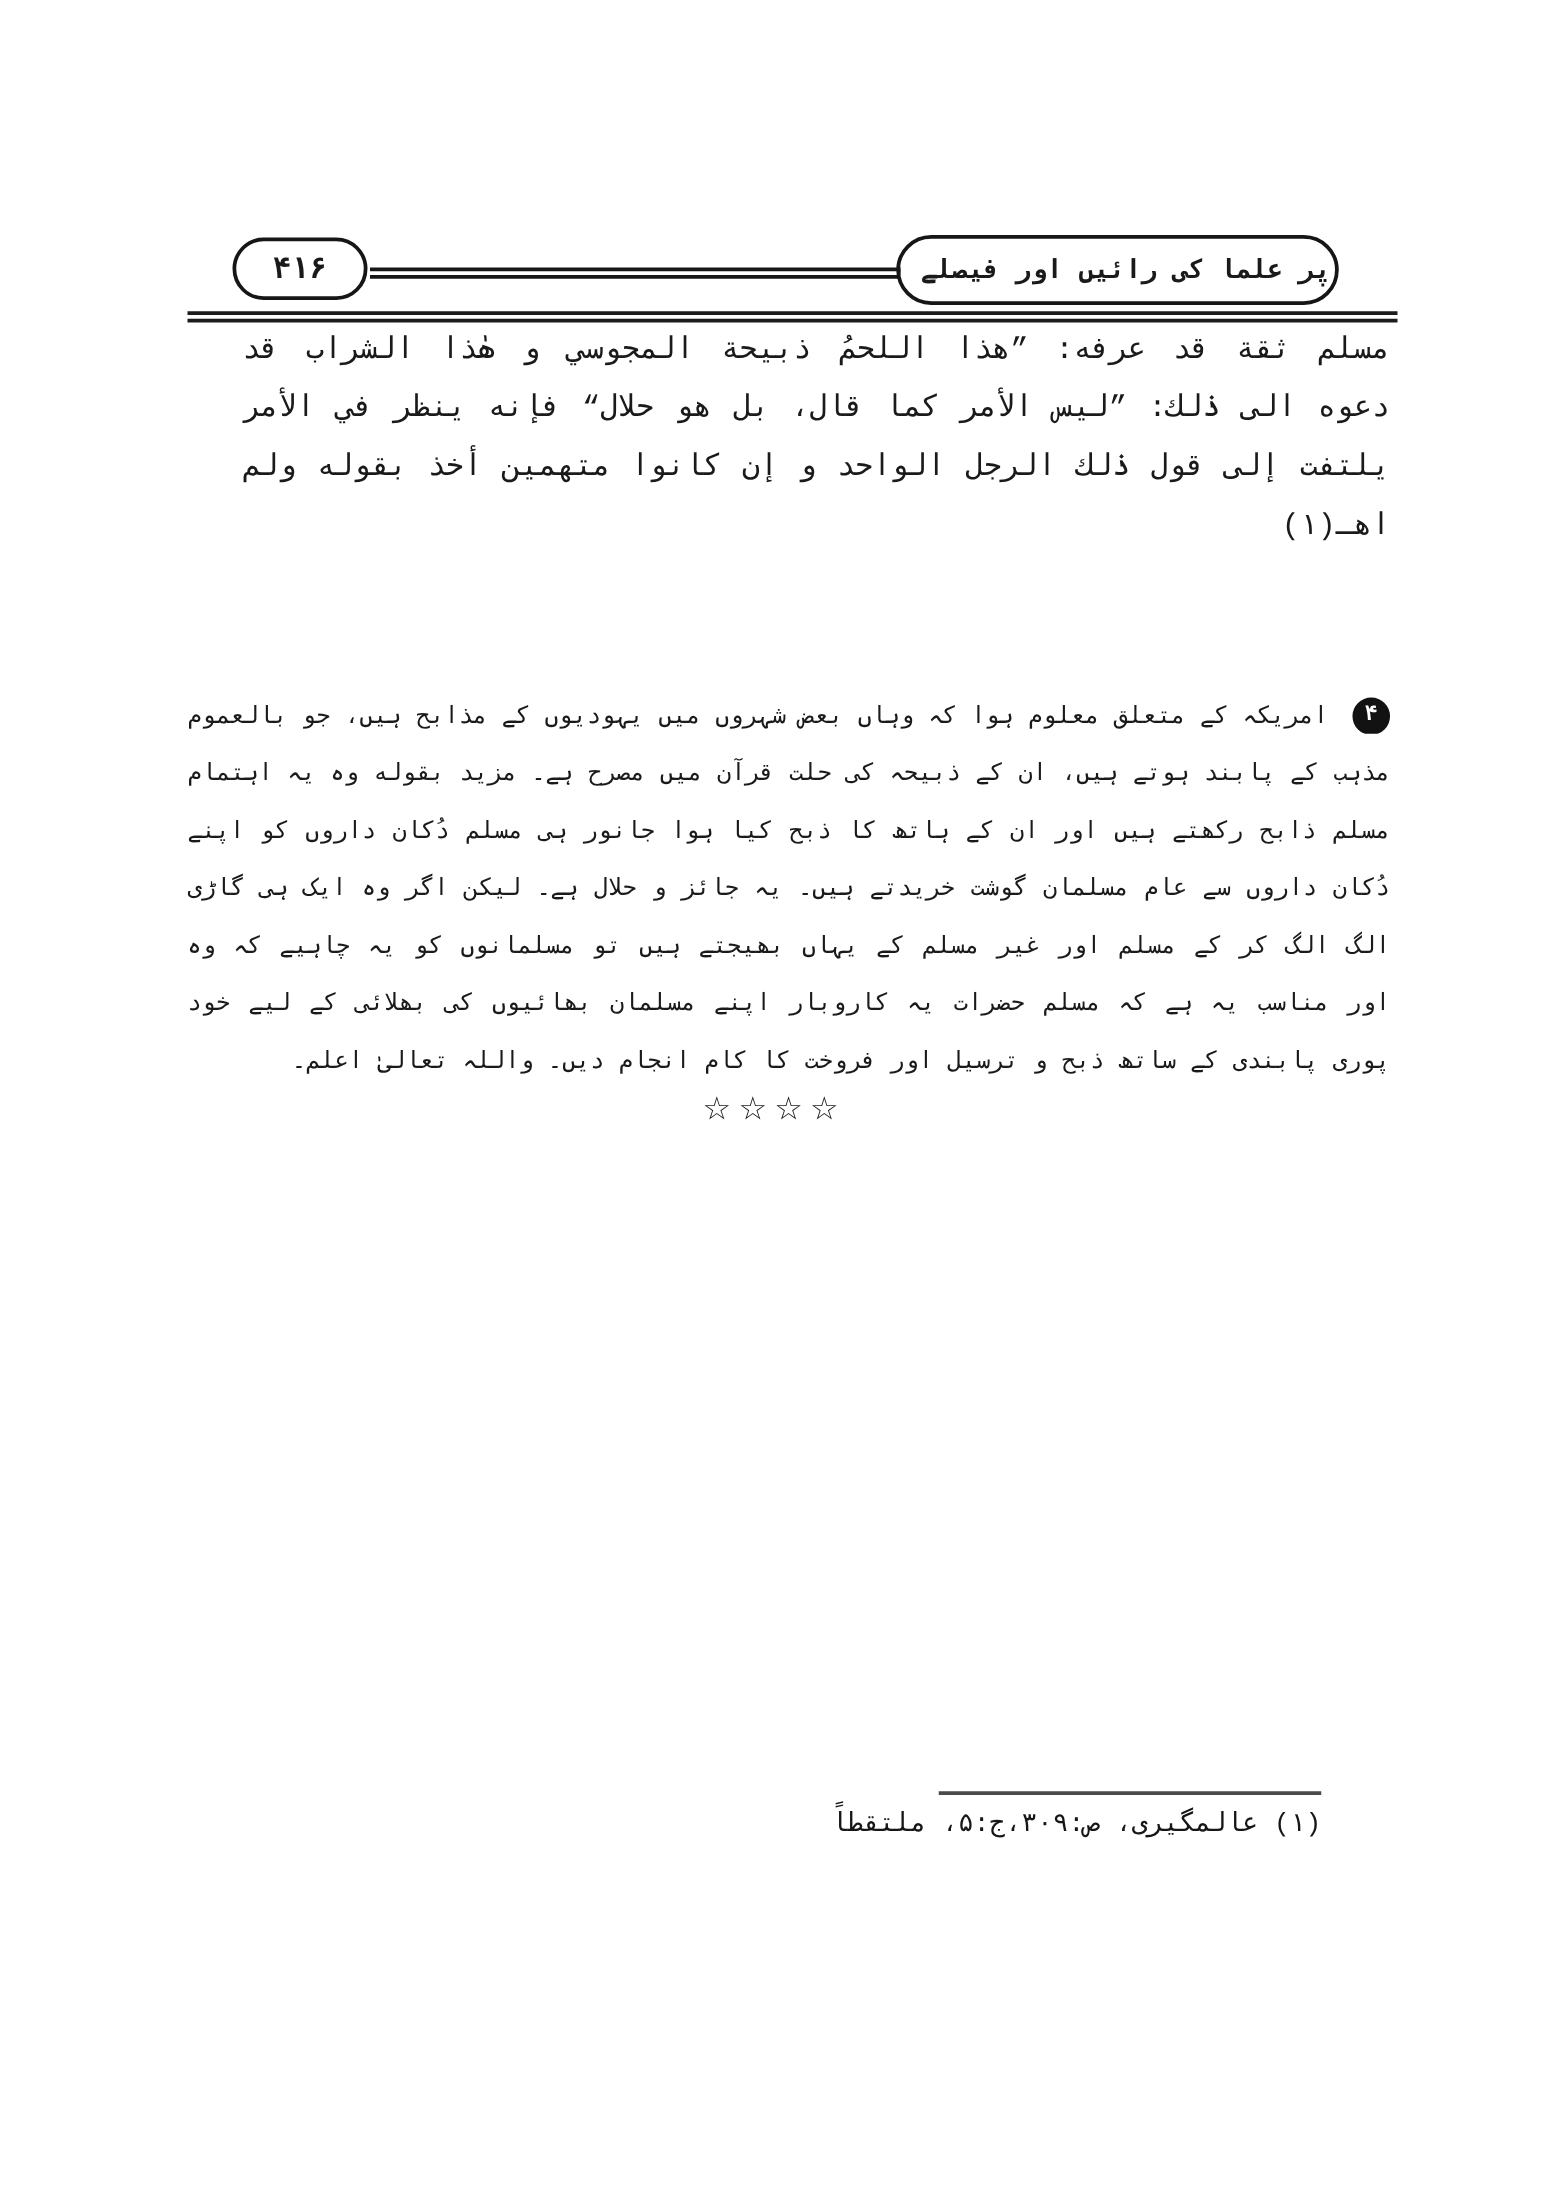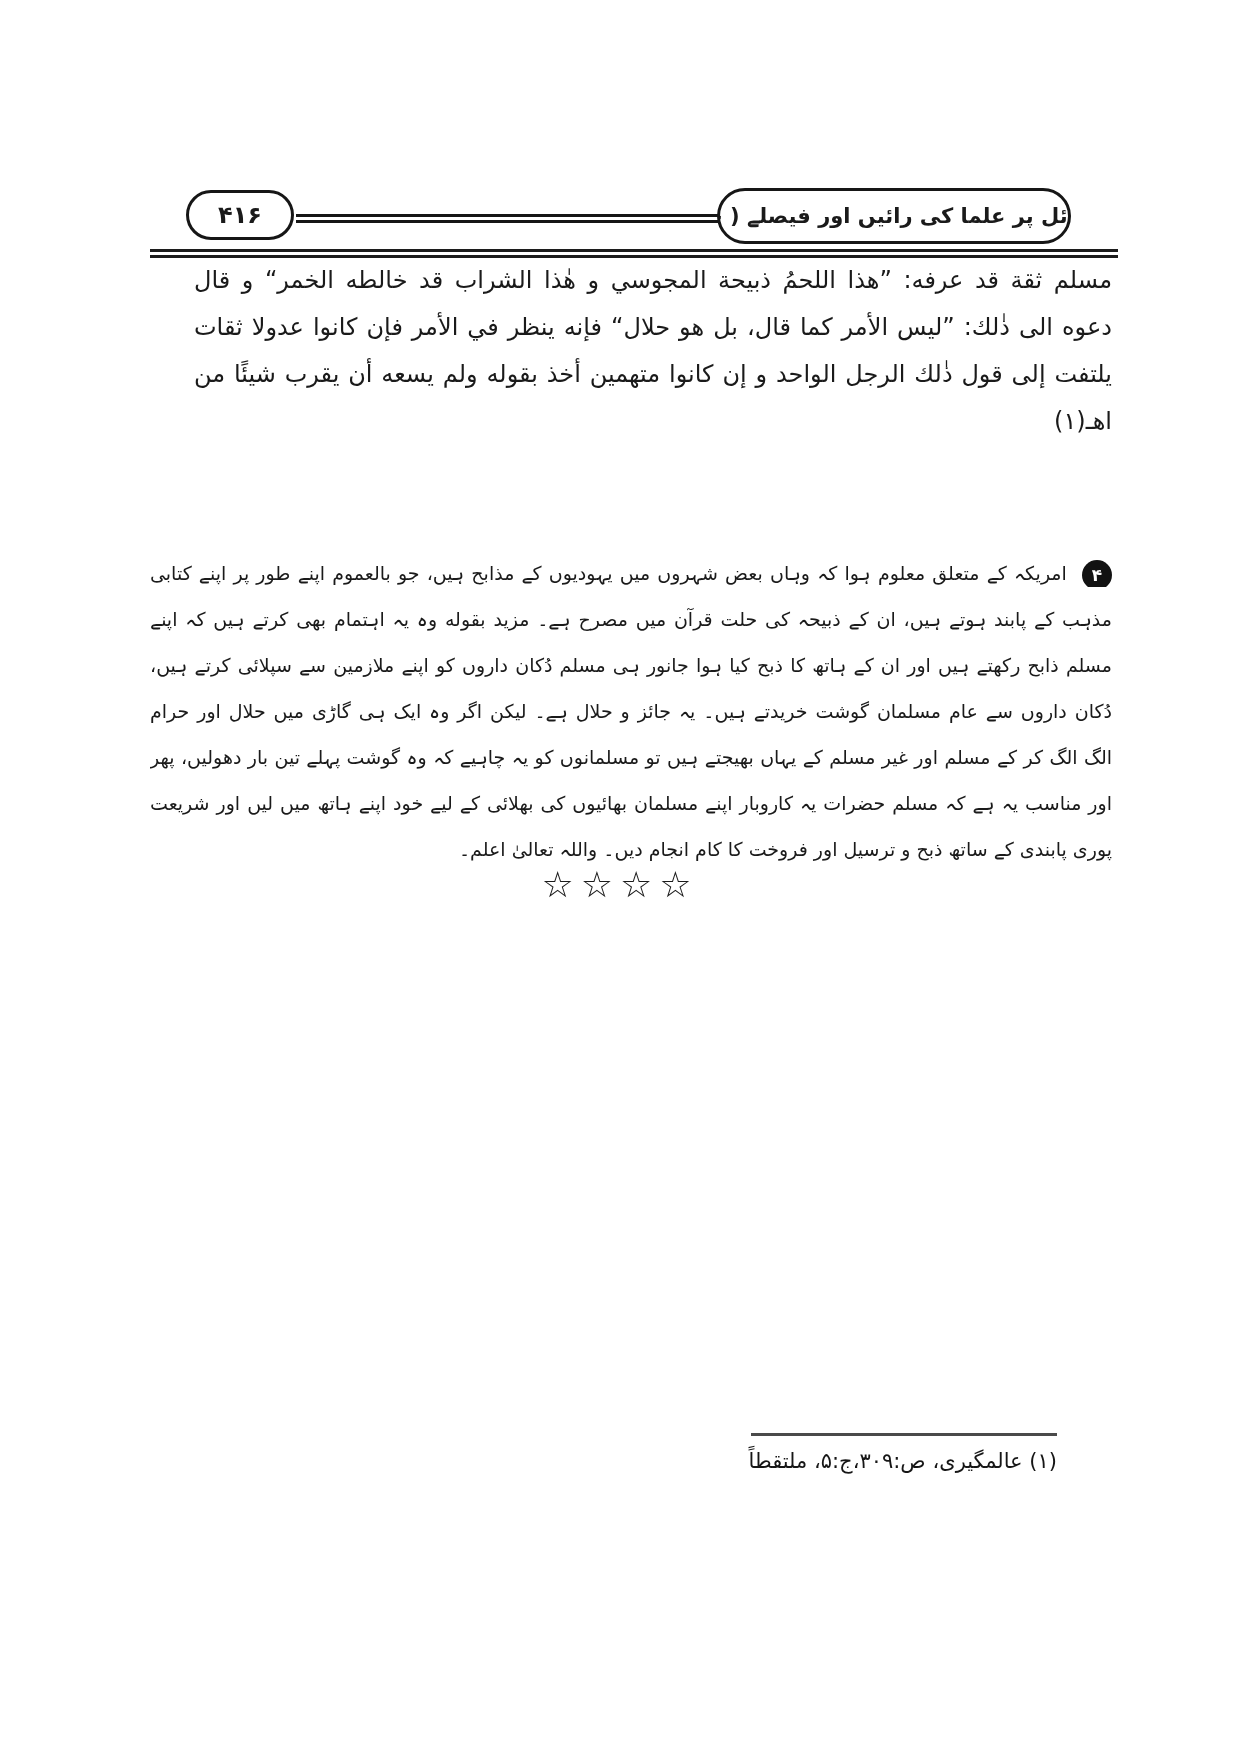--- a/index.html
+++ b/index.html
@@ -1,15 +1,15 @@
 <!DOCTYPE html>
 <html lang="ur" dir="rtl"><head>
 <meta charset="utf-8">
 <style>
-  * { margin:0; padding:0; box-sizing:border-box; }
+  * { margin:0; padding:0; box-sizing:border-box;font-family:Liberation Mono, monospace; }
   html,body { background:#888; }
   .page {
     position:relative;
     width:1240px; height:1754px;
     margin:0 auto;
     background:#ffffff;
     color:#1a1a1a;
     font-family:"DejaVu Sans", sans-serif;
     overflow:hidden;
   }

